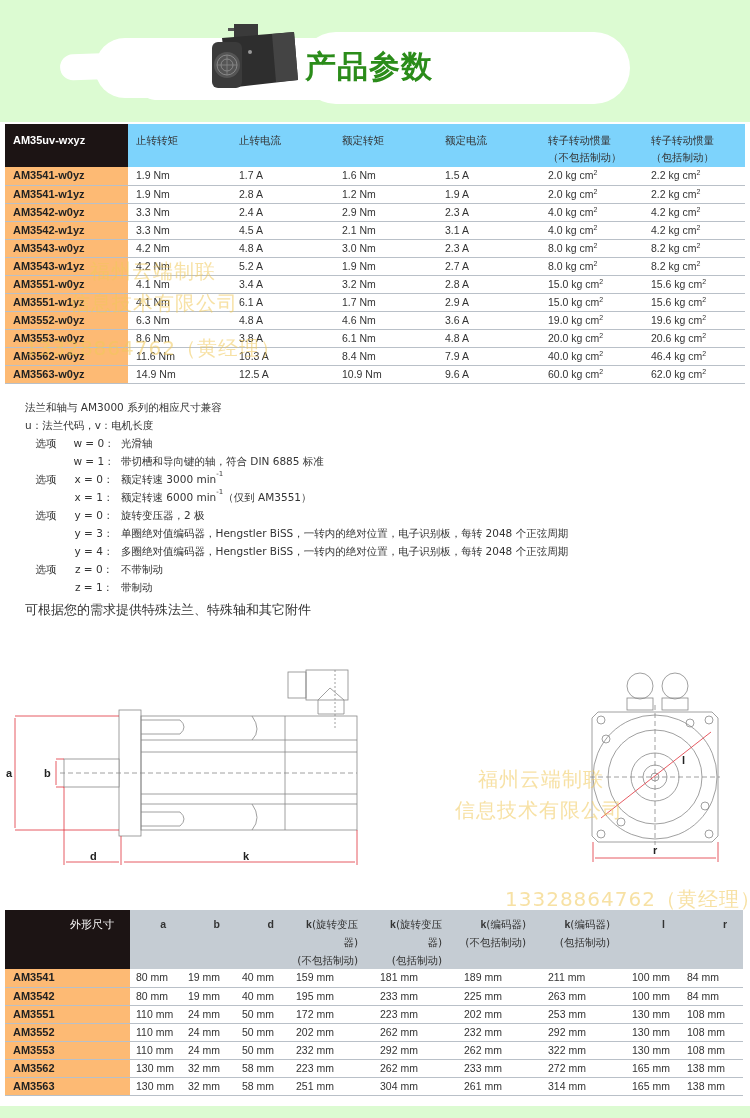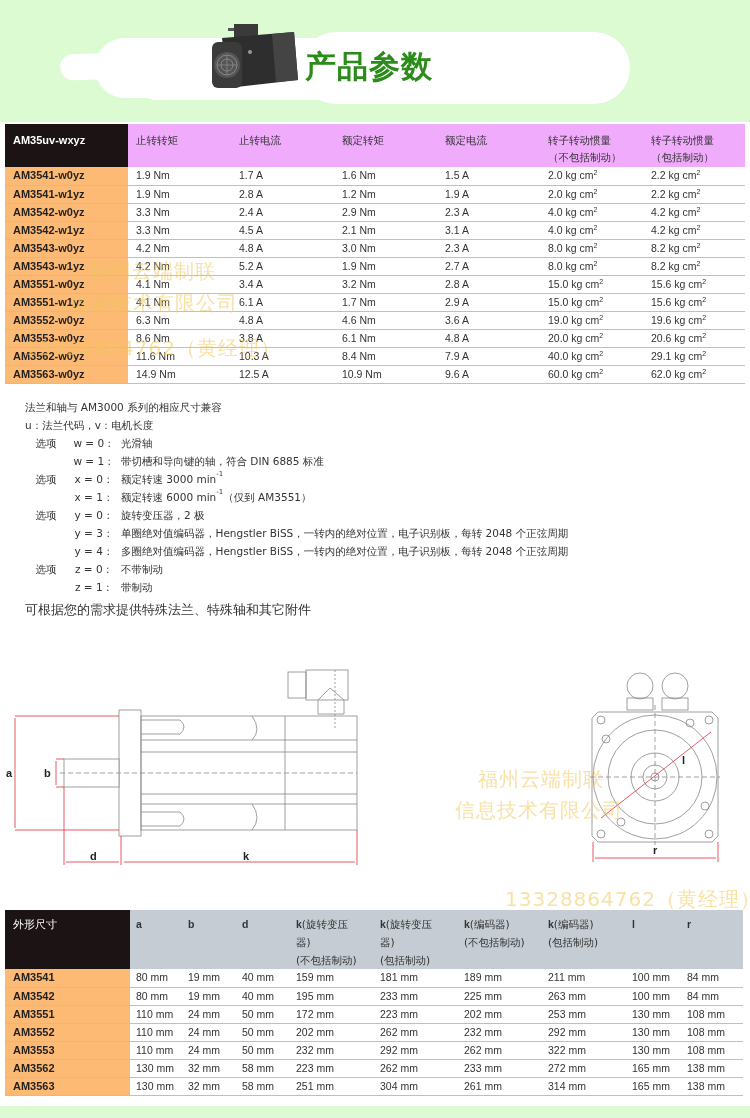--- a/index.html
+++ b/index.html
@@ -9,40 +9,40 @@
   
   .banner { position: absolute; left: 0; top: 0; width: 750px; height: 122px; background: #dcfbd2; overflow: hidden; }
   .brush { position: absolute; background: #ffffff; border-radius: 40px; }
   .motor { position: absolute; left: 210px; top: 22px; width: 92px; height: 72px; }
   .banner-title { position: absolute; left: 305px; top: 46px; font-family: "DejaVu Serif", serif; font-weight: bold; font-size: 31px; color: #2b8c1a; letter-spacing: 1px; }
 
   
   table { border-collapse: collapse; position: absolute; left: 5px; }
   .spec { top: 124px; width: 740px; }
   .spec th, .spec td, .dim th, .dim td { font-family: "Liberation Sans", sans-serif; font-size: 10.5px; text-align: left; vertical-align: top; }
-  .spec thead th { background: #f0abfc; color: #333; font-weight: normal; height: 43px; padding: 8px 6px 0 8px; font-family: "DejaVu Sans", sans-serif; font-size: 10.5px; line-height: 17px; }
+  .spec thead th { background: #7dd3fc; color: #333; font-weight: normal; height: 43px; padding: 8px 6px 0 8px; font-family: "DejaVu Sans", sans-serif; font-size: 10.5px; line-height: 17px; }
   .spec thead th.first, .dim thead th.first { background: #1c1414; color: #fff; font-weight: bold; font-family: "Liberation Sans", sans-serif; font-size: 11px; padding-left: 8px; }
   .spec tbody td { height: 18px; padding: 2px 6px 0 8px; border-bottom: 1px solid #b9c0c8; color: #333; }
   .spec tbody td.model, .dim tbody td.model { background: #fdba74; font-weight: bold; color: #222; font-size: 11px; padding-left: 8px; }
   sup { font-size: 7px; vertical-align: top; line-height: 8px; }
 
   
   .notes { position: absolute; left: 25px; top: 398px; font-size: 10.5px; line-height: 18px; color: #333; }
   .note-row { display: flex; height: 18px; text-align: center; }
   .col-opt { width: 42px; }
   .col-key { width: 54px; }
   .extra { position: absolute; left: 25px; top: 601px; font-size: 13px; color: #333; }
 
   
   .drawing-side { position: absolute; left: 0; top: 660px; width: 375px; height: 215px; }
   .drawing-front { position: absolute; left: 580px; top: 660px; width: 150px; height: 210px; }
 
   
   .dim { top: 910px; width: 738px; }
-  .dim thead th { background: #c5ccd3; color: #333; font-weight: bold; height: 42px; padding: 5px 16px 0 6px; line-height: 18px; font-size: 10.5px; }
+  .dim thead th { background: #c5ccd3; color: #333; font-weight: bold; height: 42px; padding: 5px 16px 0 6px; line-height: 18px; font-size: 10.5px; text-align: right; }
   .dim thead th .sub { font-weight: normal; font-family: "DejaVu Sans", sans-serif; }
   .dim tbody td { height: 18px; padding: 2px 4px 0 6px; border-bottom: 1px solid #b9c0c8; color: #333; }
 
   .footer-band { position: absolute; left: 0; top: 1106px; width: 750px; height: 12px; background: #dcfbd2; }
 
   
   .wm { position: absolute; color: rgba(240, 200, 90, 0.55); font-size: 20px; font-family: "DejaVu Sans", sans-serif; pointer-events: none; white-space: nowrap; letter-spacing: 1px; }
 </style>
 </head>
 <body>
@@ -181,21 +181,21 @@
         <td><span>20.0 kg cm</span><sup>2</sup></td>
         <td><span>20.6 kg cm</span><sup>2</sup></td>
       </tr>
       <tr>
         <td class="model"><span>AM3562-w0yz</span></td>
         <td><span>11.6 Nm</span></td>
         <td><span>10.3 A</span></td>
         <td><span>8.4 Nm</span></td>
         <td><span>7.9 A</span></td>
         <td><span>40.0 kg cm</span><sup>2</sup></td>
-        <td><span>29.1 kg cm</span><sup>2</sup></td>
+        <td><span>46.4 kg cm</span><sup>2</sup></td>
       </tr>
       <tr>
         <td class="model"><span>AM3563-w0yz</span></td>
         <td><span>14.9 Nm</span></td>
         <td><span>12.5 A</span></td>
         <td><span>10.9 Nm</span></td>
         <td><span>9.6 A</span></td>
         <td><span>60.0 kg cm</span><sup>2</sup></td>
         <td><span>62.0 kg cm</span><sup>2</sup></td>
       </tr>

